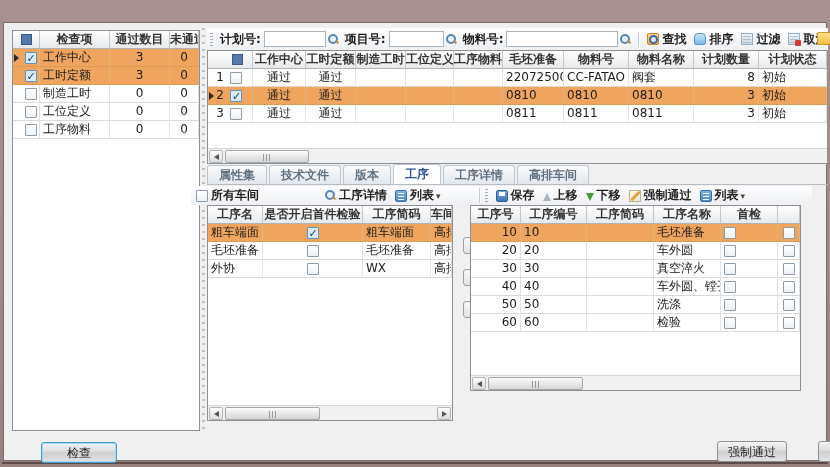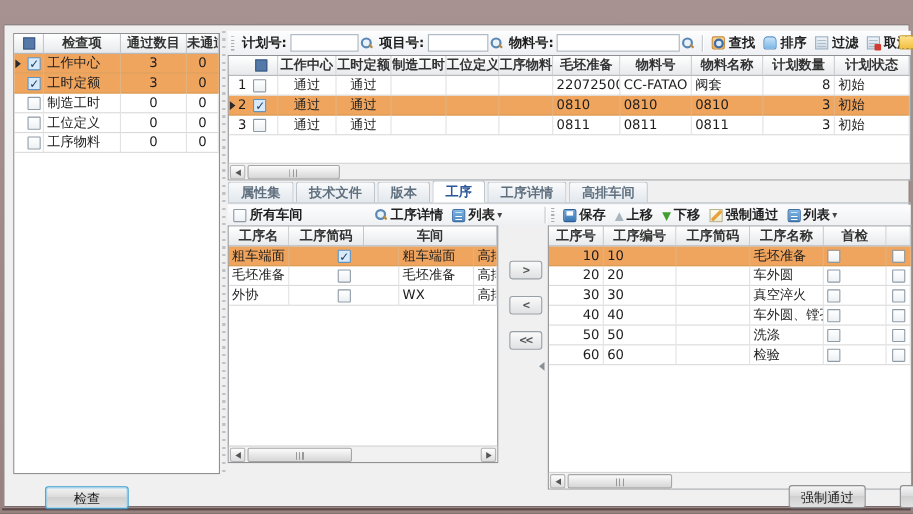--- a/index.html
+++ b/index.html
@@ -260,21 +260,21 @@
 
   <div class="tabstrip" style="left:207px;top:165px;width:621px;height:20px">
     <span class="tab">属性集</span>
     <span class="tab">技术文件</span>
     <span class="tab">版本</span>
     <span class="tab active">工序</span>
     <span class="tab">工序详情</span>
     <span class="tab">高排车间</span>
   </div>
 
-  <div class="toolbar" style="left:207px;top:186px;width:621px;height:19px">
+  <div class="toolbar" style="left:191px;top:186px;width:621px;height:19px">
     <span class="cb" style="margin:0 3px 0 3px"></span>
     <span style="font-weight:bold">所有车间</span>
     <span class="tb-btn" style="margin-left:66px">
         <span class="ico ico-mag"></span>
         <span>工序详情</span>
       </span>
     <span class="tb-btn">
         <span class="ico ico-list"></span>
         <span>列表</span>
         <span class="dd">▾</span>
@@ -300,20 +300,21 @@
     <span class="tb-btn">
         <span class="ico ico-list"></span>
         <span>列表</span>
         <span class="dd">▾</span>
       </span>
   </div>
 
   <div class="panel" style="left:207px;top:205px;width:246px;height:216px">
     <div class="r">
       <div class="hc" style="width:55px">工序名</div>
+      <div class="hc" style="width:100px">是否开启首件检验</div>
       <div class="hc" style="width:68px">工序简码</div>
       <div class="hc flex1">车间</div>
     </div>
     <div class="r sel">
       <div class="c" style="width:55px">粗车端面</div>
       <div class="c ctr" style="width:100px"><span class="cb ck"></span></div>
       <div class="c" style="width:68px">粗车端面</div>
       <div class="c flex1">高排车间</div>
     </div>
     <div class="r">
@@ -333,21 +334,21 @@
       <span class="sb-thumb" style="left:17px;width:95px"></span>
       <span class="sb-btn sb-right" style="right:1px"></span>
     </div>
   </div>
 
   <button class="xfer" style="left:463px;top:237px">&gt;</button>
   <button class="xfer" style="left:463px;top:269px">&lt;</button>
   <button class="xfer" style="left:463px;top:301px">&lt;&lt;</button>
   <span class="mini-arrow" style="left:490px;top:329px"></span>
 
-  <div class="panel" style="left:498px;top:205px;width:331px;height:240px">
+  <div class="panel" style="left:470px;top:205px;width:331px;height:186px">
     <div class="r">
       <div class="hc" style="width:50px">工序号</div>
       <div class="hc" style="width:66px">工序编号</div>
       <div class="hc" style="width:67px">工序简码</div>
       <div class="hc" style="width:67px">工序名称</div>
       <div class="hc" style="width:57px">首检</div>
       <div class="hc flex1"></div>
     </div>
     <div class="r sel">
       <div class="c rgt" style="width:50px">10</div>

